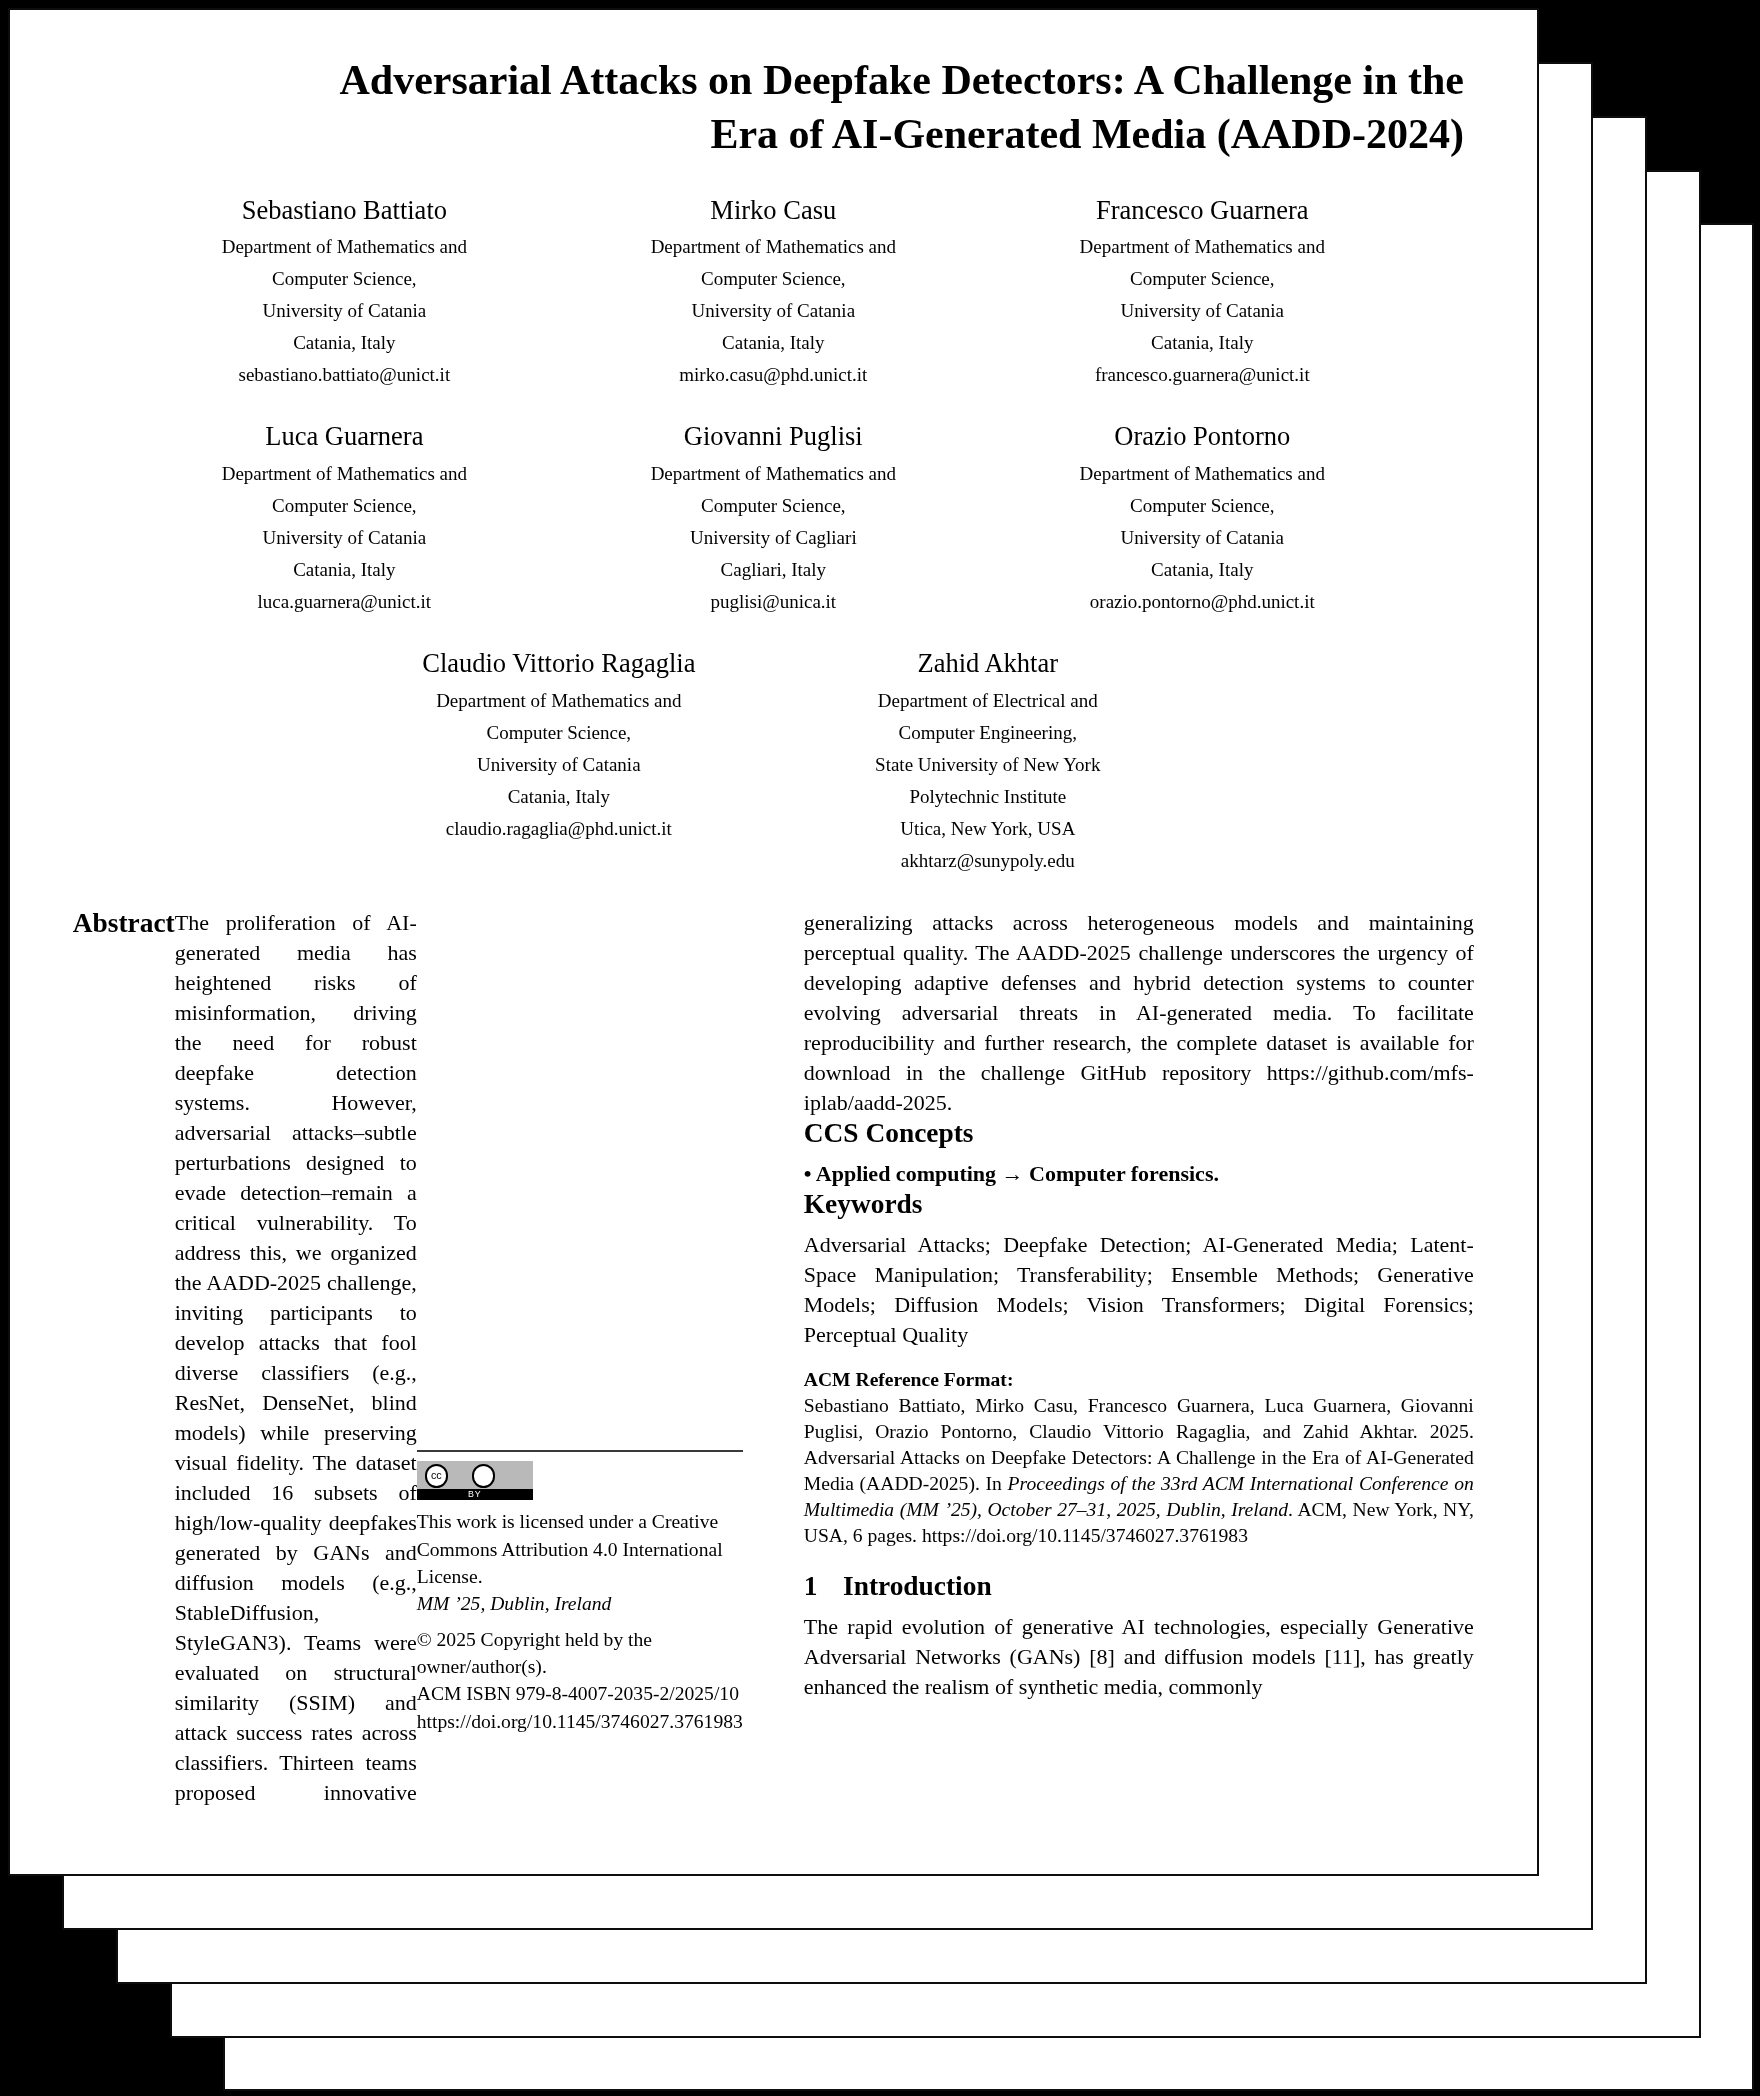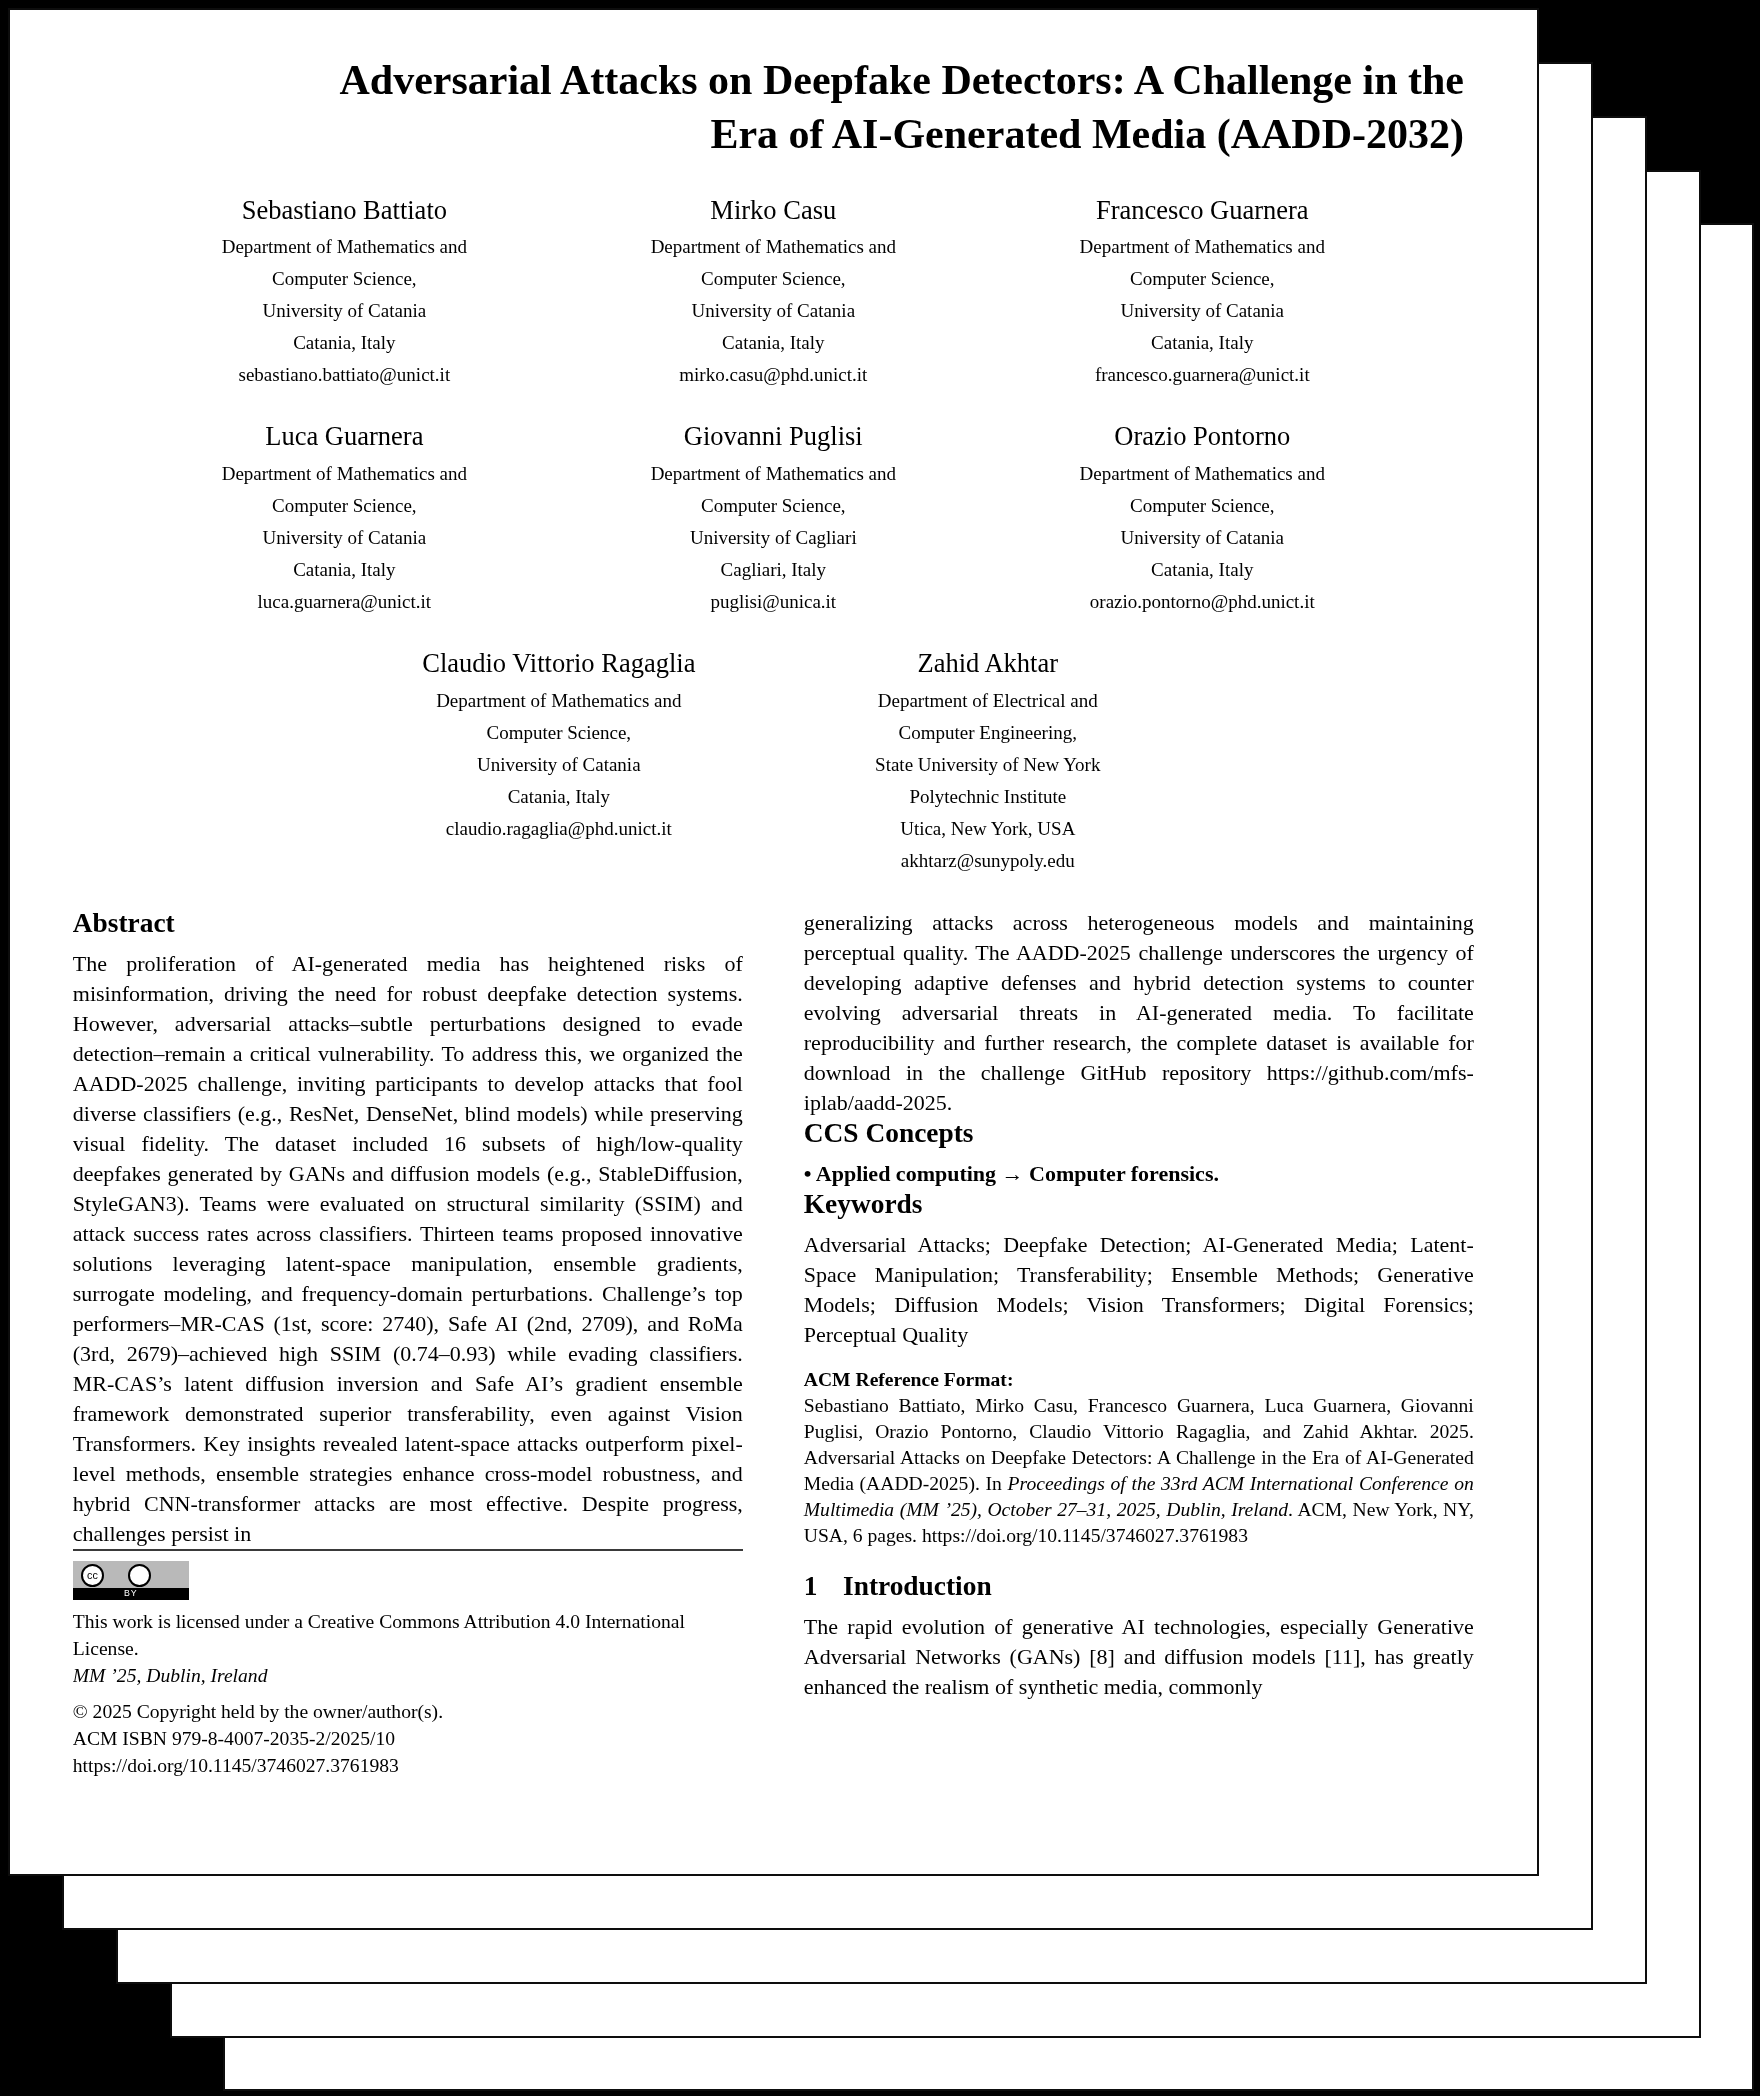--- a/index.html
+++ b/index.html
@@ -48,21 +48,21 @@
   .author-aff  { font-size:19px; line-height:32px; }
 
   .columns {
     display:flex;
     gap:61px;
     margin-top:2px;
     height:898px;
     overflow:hidden;
   }
   .col { width:671px; box-sizing:border-box; }
-  .col-left { display:flex; flex-direction:column; }
+  .col-left { display:flex; flex-direction:row; }
 
   h2.sec {
     font-size:27.4px;
     font-weight:700;
     margin:0 0 9.8px 0;
   }
   .body-text {
     font-size:22px;
     line-height:30px;
     text-align:justify;
@@ -133,21 +133,21 @@
 
   <div class="page p5"></div>
   <div class="page p4"></div>
   <div class="page p3"></div>
   <div class="page p2"></div>
 
   <div class="page p1">
 
     <h1 class="title">
       <span>Adversarial Attacks on Deepfake Detectors: A Challenge in the</span><br>
-      <span>Era of AI-Generated Media (AADD-2032)</span>
+      <span>Era of AI-Generated Media (AADD-2024)</span>
     </h1>
 
     <div class="authors">
   <div class="author">
     <div class="author-name">Sebastiano Battiato</div>
     <div class="author-aff">
             <div>Department of Mathematics and</div>
             <div>Computer Science,</div>
             <div>University of Catania</div>
             <div>Catania, Italy</div>

